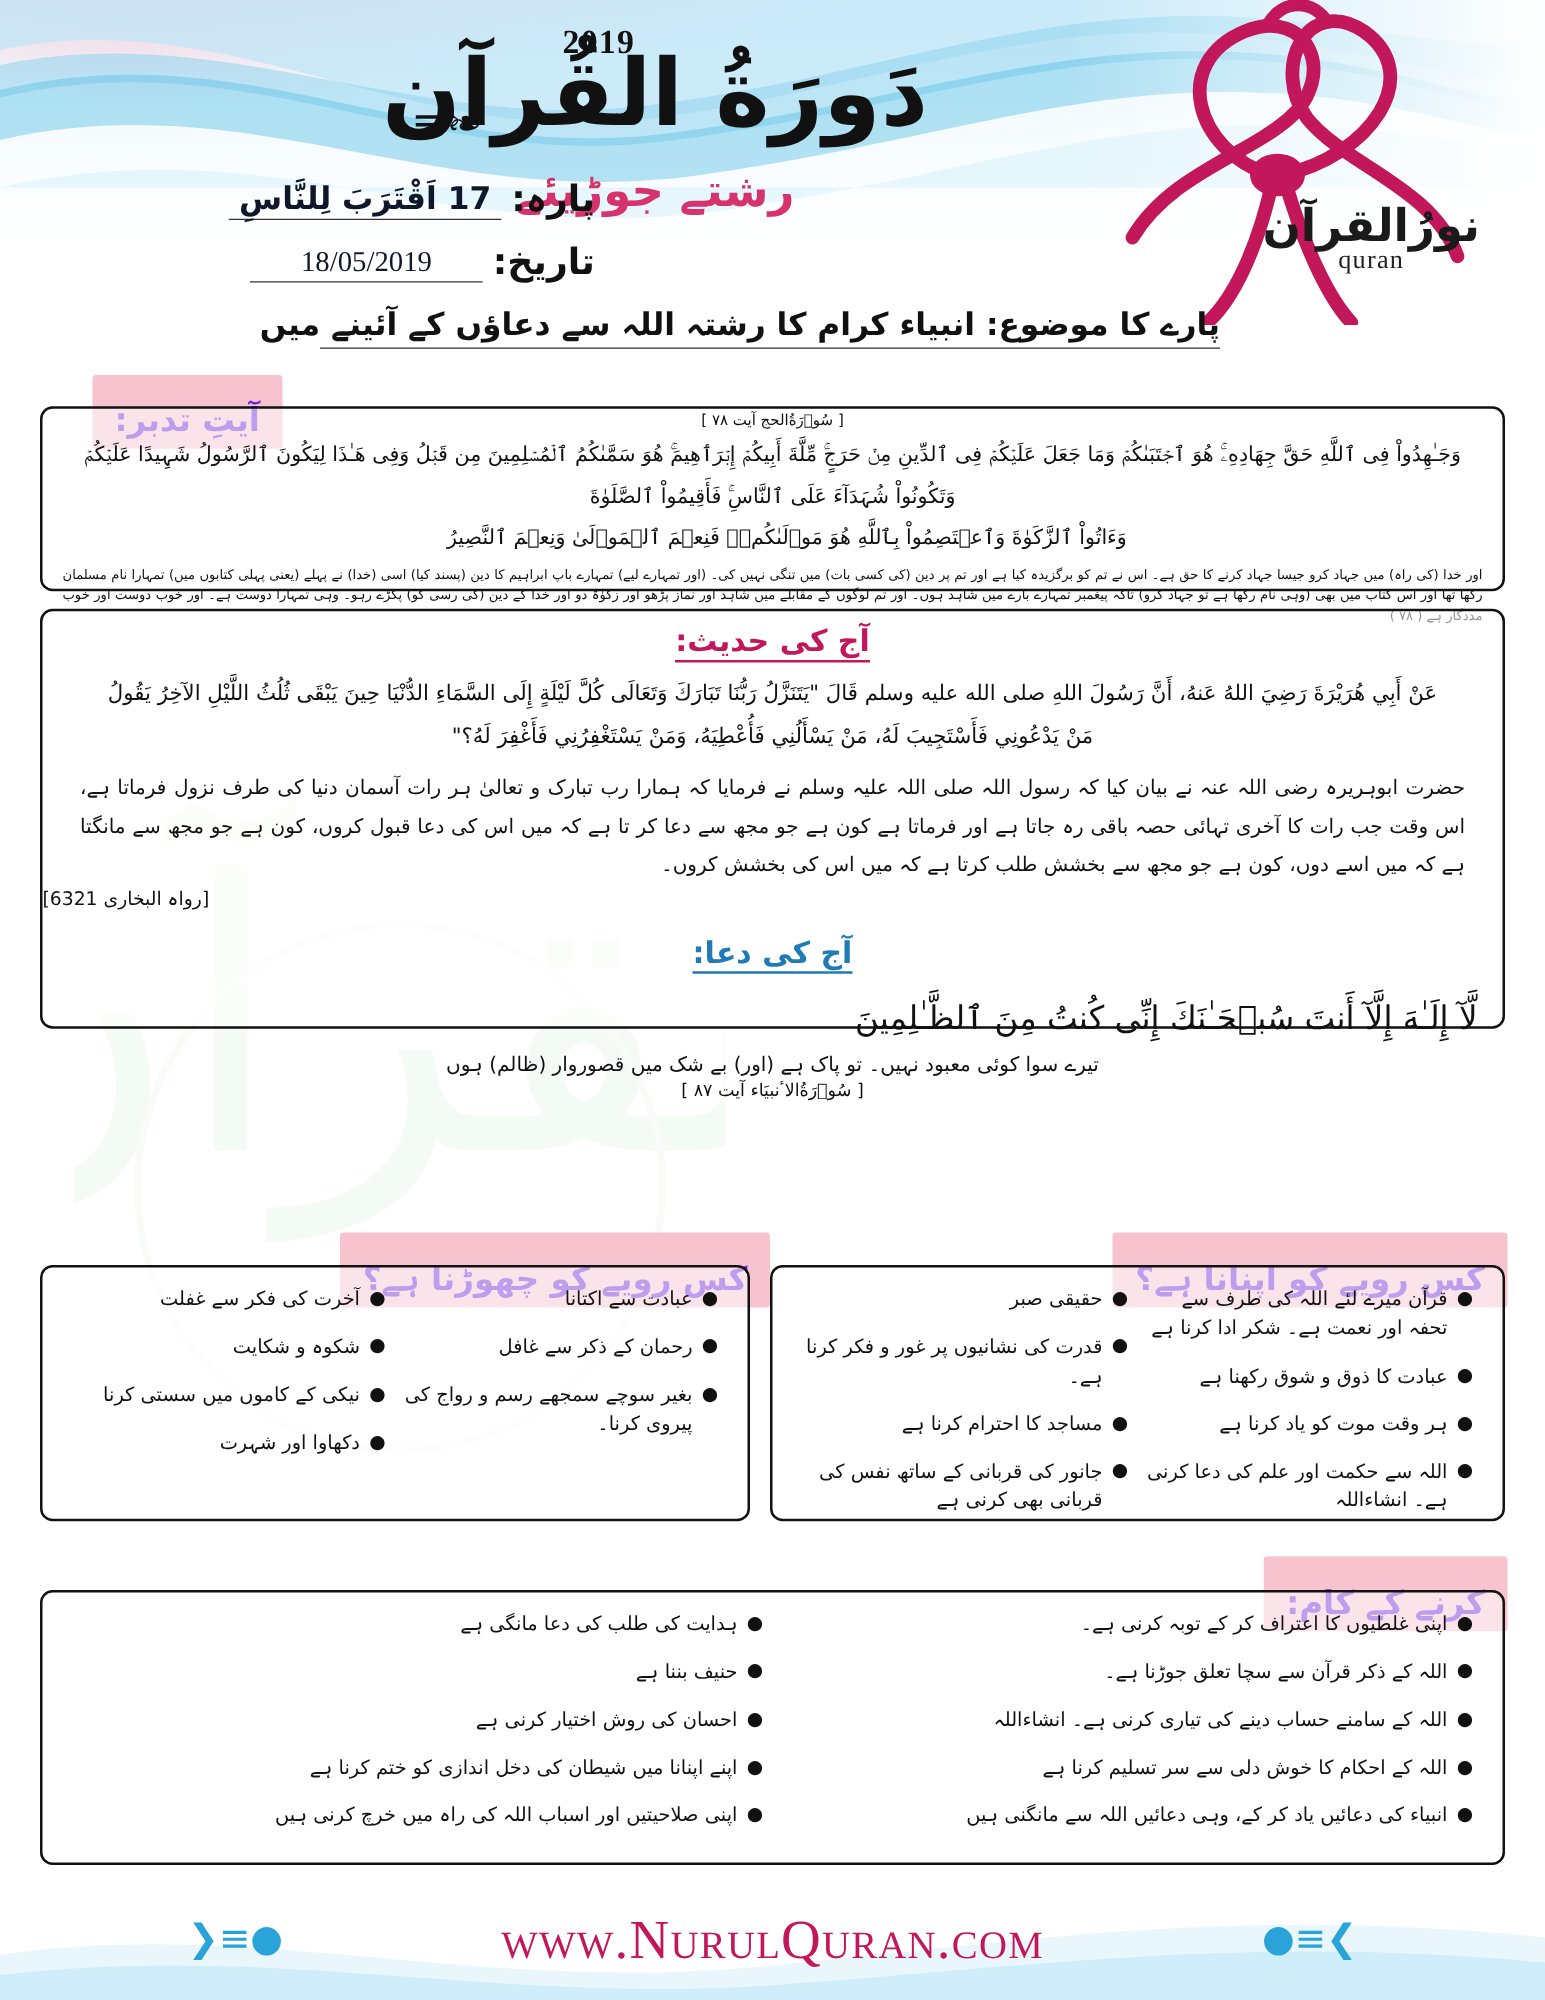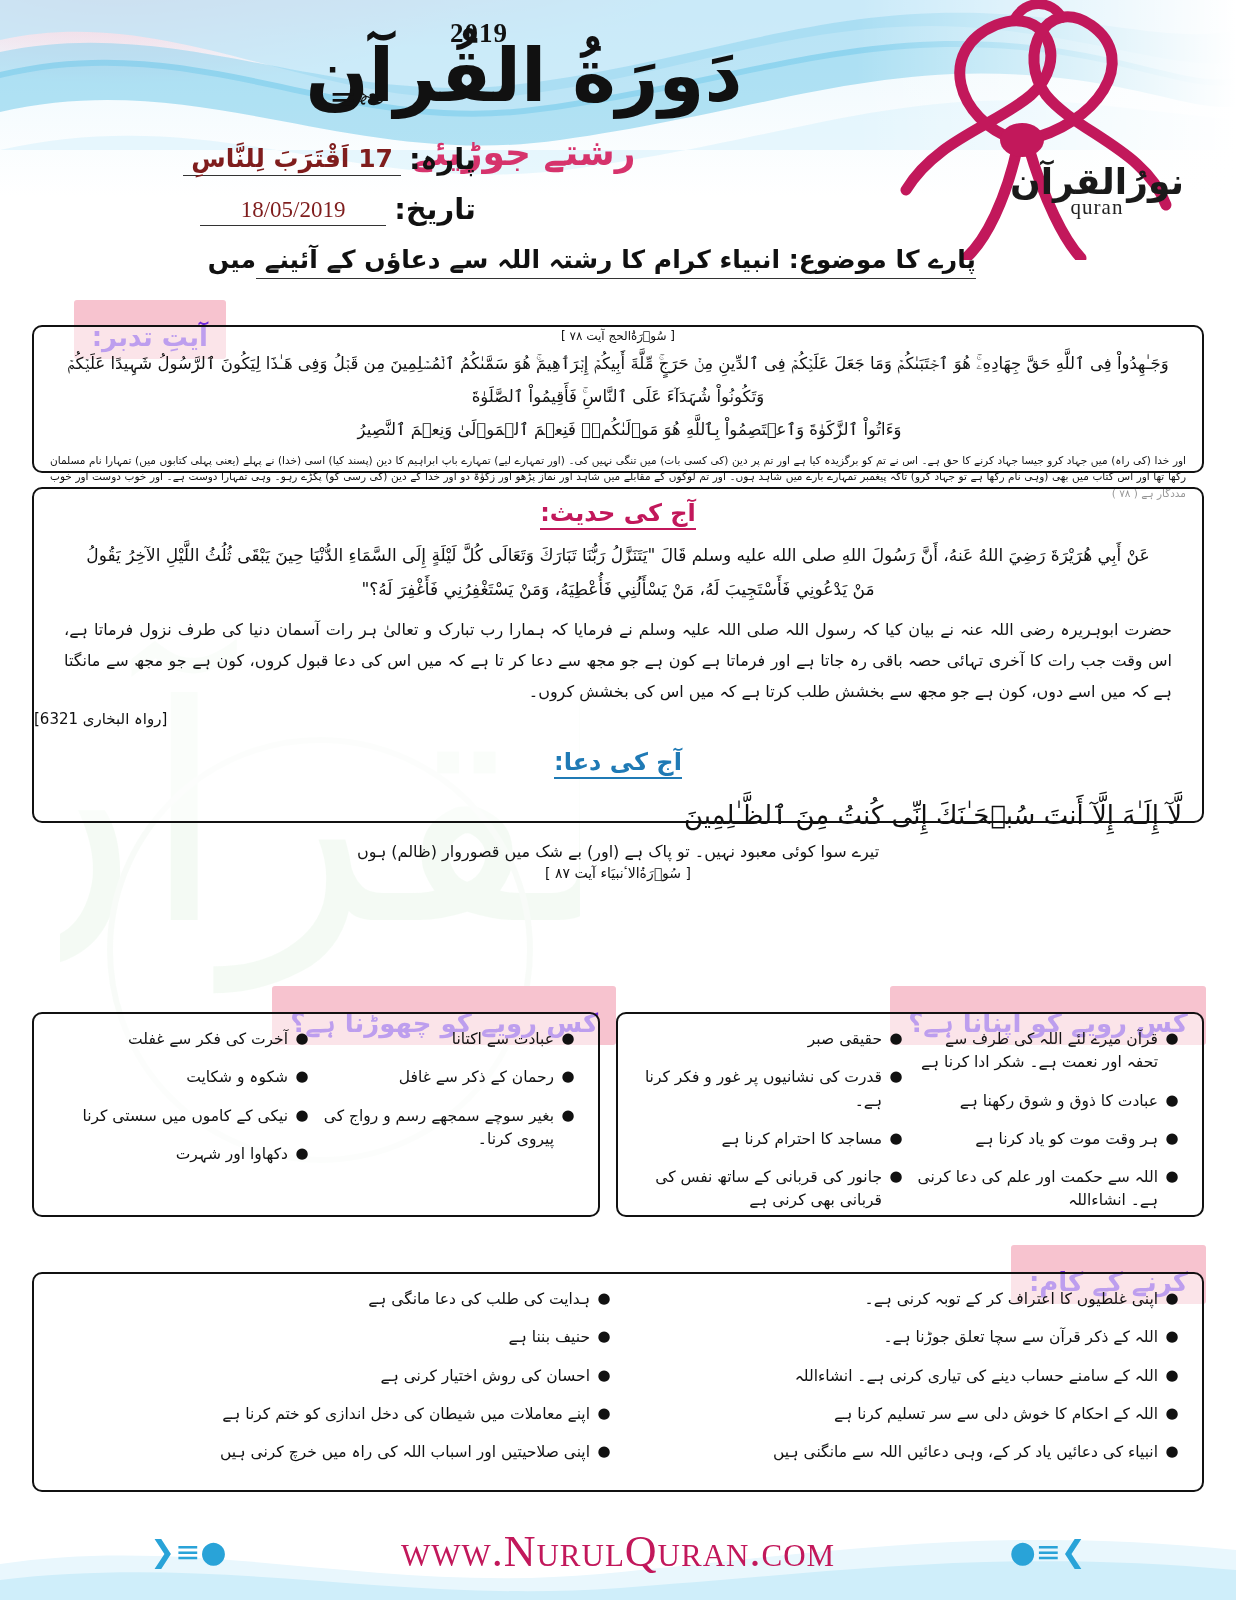--- a/index.html
+++ b/index.html
@@ -62,21 +62,21 @@
   }
   .logo-ar{font-size:36px;font-weight:700;line-height:.95;}
   .logo-en{font-size:21px;letter-spacing:1px;line-height:1;margin-top:-2px;color:#222;
            font-family:"Liberation Serif",serif;}
 
   
   .meta{position:absolute;right:760px;top:142px;width:420px;direction:rtl;}
   .meta-row{display:flex;align-items:flex-end;justify-content:flex-start;margin-bottom:16px;}
   .meta-label{font-size:29px;font-weight:700;color:#111;white-space:nowrap;}
   .meta-val{
-    font-size:25px;color:#7f1d1d;border-bottom:1.5px solid #333;min-width:170px;
+    font-size:25px;color:#0f172a;border-bottom:1.5px solid #333;min-width:170px;
     text-align:center;padding:0 8px 2px 8px;margin-right:8px;font-weight:700;
   }
   .meta-val.date{font-family:"Liberation Serif",serif;font-weight:400;font-size:23px;}
 
   .topic{
     position:absolute;right:260px;top:245px;width:720px;text-align:center;
     font-size:25px;font-weight:700;color:#111;border-bottom:1.6px solid #333;padding-bottom:4px;
     white-space:nowrap;
   }
   .topic .lbl{color:#111;}
@@ -356,21 +356,21 @@
           <li>
               <span class="dot">●</span>
               <span class="txt">حنیف بننا ہے</span>
             </li>
           <li>
               <span class="dot">●</span>
               <span class="txt">احسان کی روش اختیار کرنی ہے</span>
             </li>
           <li>
               <span class="dot">●</span>
-              <span class="txt">اپنے معاملات میں شیطان کی دخل اندازی کو ختم کرنا ہے</span>
+              <span class="txt">اپنے اپنانا میں شیطان کی دخل اندازی کو ختم کرنا ہے</span>
             </li>
           <li>
               <span class="dot">●</span>
               <span class="txt">اپنی صلاحیتیں اور اسباب اللہ کی راہ میں خرچ کرنی ہیں</span>
             </li>
         </ul>
       </div>
     </div>
   </div>
 

